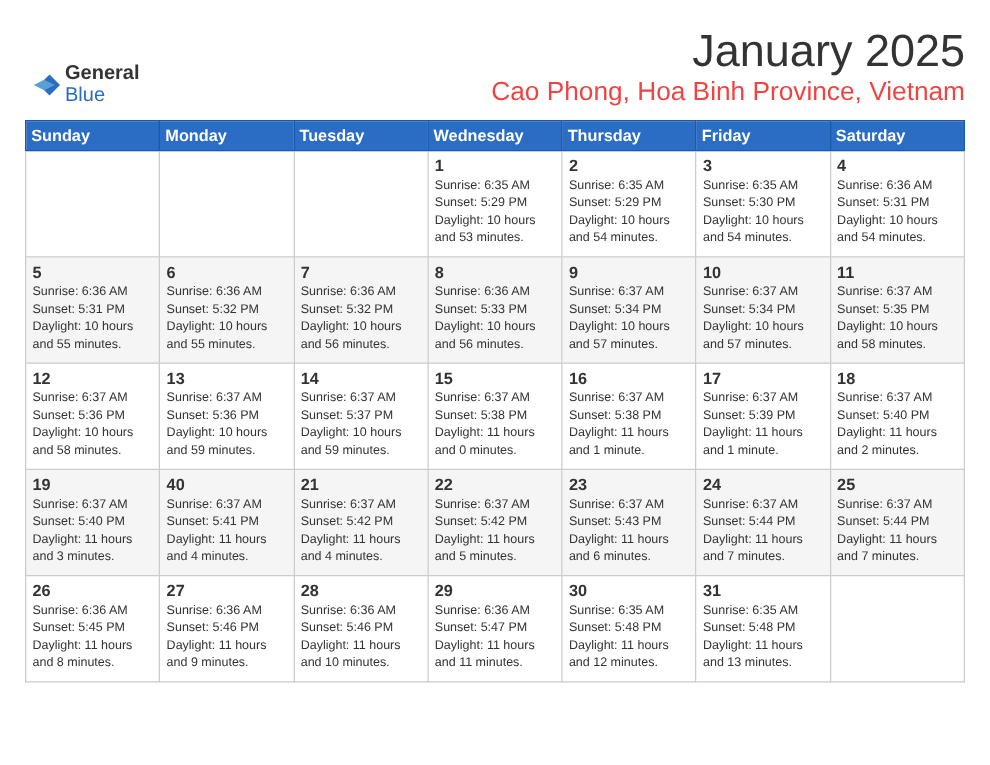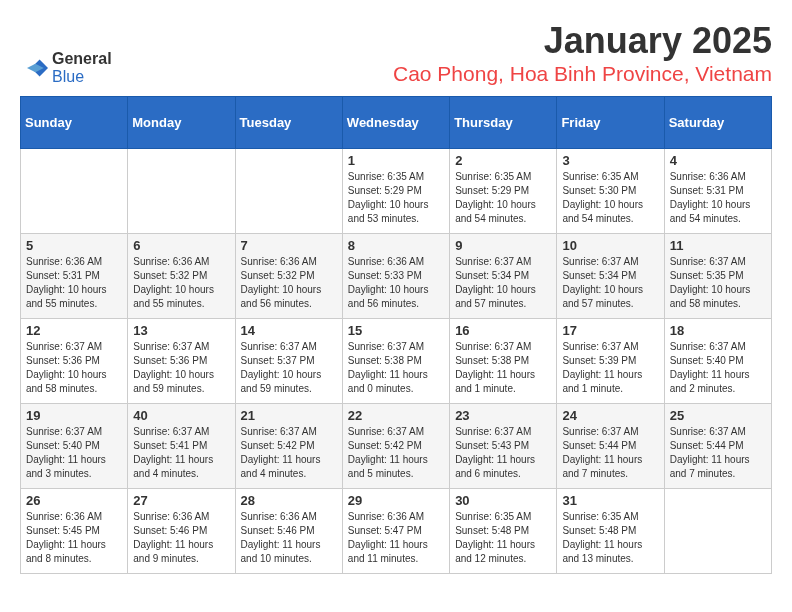--- a/index.html
+++ b/index.html
@@ -23,36 +23,36 @@
     }
     .logo-icon {
       width: 28px;
       height: 28px;
     }
     .title-section {
       text-align: right;
     }
     .calendar-title {
       font-size: 36px;
-      font-weight: bold;
+      font-weight: normal;
       color: #333;
     }
     .calendar-subtitle {
       font-size: 21px;
       color: #ef4444;
     }
     .calendar-table {
       width: 100%;
       border-collapse: collapse;
       font-size: 11px;
     }
     .calendar-table th {
       background-color: #2b6cc4;
       color: #fff;
-      padding: 18px 4px;
+      padding: 4px 4px;
       text-align: left;
       font-size: 13px;
       font-weight: bold;
       border: 1px solid #1a5aab;
     }
     .calendar-table td {
       border: 1px solid #ccc;
       vertical-align: top;
       padding: 4px 5px;
       width: 107px;

